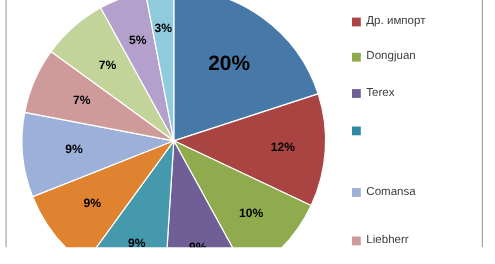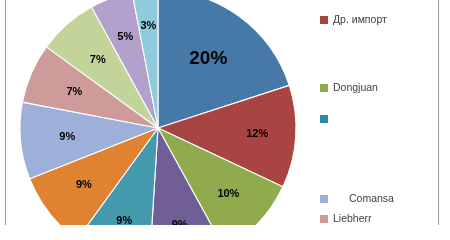--- a/index.html
+++ b/index.html
@@ -118,28 +118,32 @@
         <text x="125.3" y="37.1" class="slice-label" font-size="11">5%</text>
         <text x="148.4" y="26.3" class="slice-label" font-size="11">3%</text>
       </svg>
   </div>
 
   <div id="legend">
       <div class="legend-item" style="top: 13px;">
         <span class="legend-swatch" style="background: rgb(169, 68, 66);"></span>
         <span class="legend-label">Др. импорт</span>
       </div>
-      <div class="legend-item" style="top: 45px; margin-top: 36px;">
+      <div class="legend-item" style="top: 45px;">
         <span class="legend-swatch" style="background: rgb(143, 171, 78);"></span>
         <span class="legend-label">Dongjuan</span>
+      </div>
+      <div class="legend-item" style="top: 78px;">
+        <span class="legend-swatch" style="background: rgb(111, 95, 150);"></span>
+        <span class="legend-label">Terex</span>
       </div>
       <div class="legend-item" style="top: 112px;">
         <span class="legend-swatch" style="background: rgb(46, 139, 163);"></span>
       </div>
-      <div class="legend-item" style="top: 192px; gap: 16px;">
+      <div class="legend-item" style="top: 168px;">
         <span class="legend-swatch" style="background: rgb(156, 176, 218);"></span>
         <span class="legend-label">Comansa</span>
       </div>
       <div class="legend-item" style="top: 212px;">
         <span class="legend-swatch" style="background: rgb(207, 154, 154);"></span>
         <span class="legend-label">Liebherr</span>
       </div>
     </div>
 
 </div>

